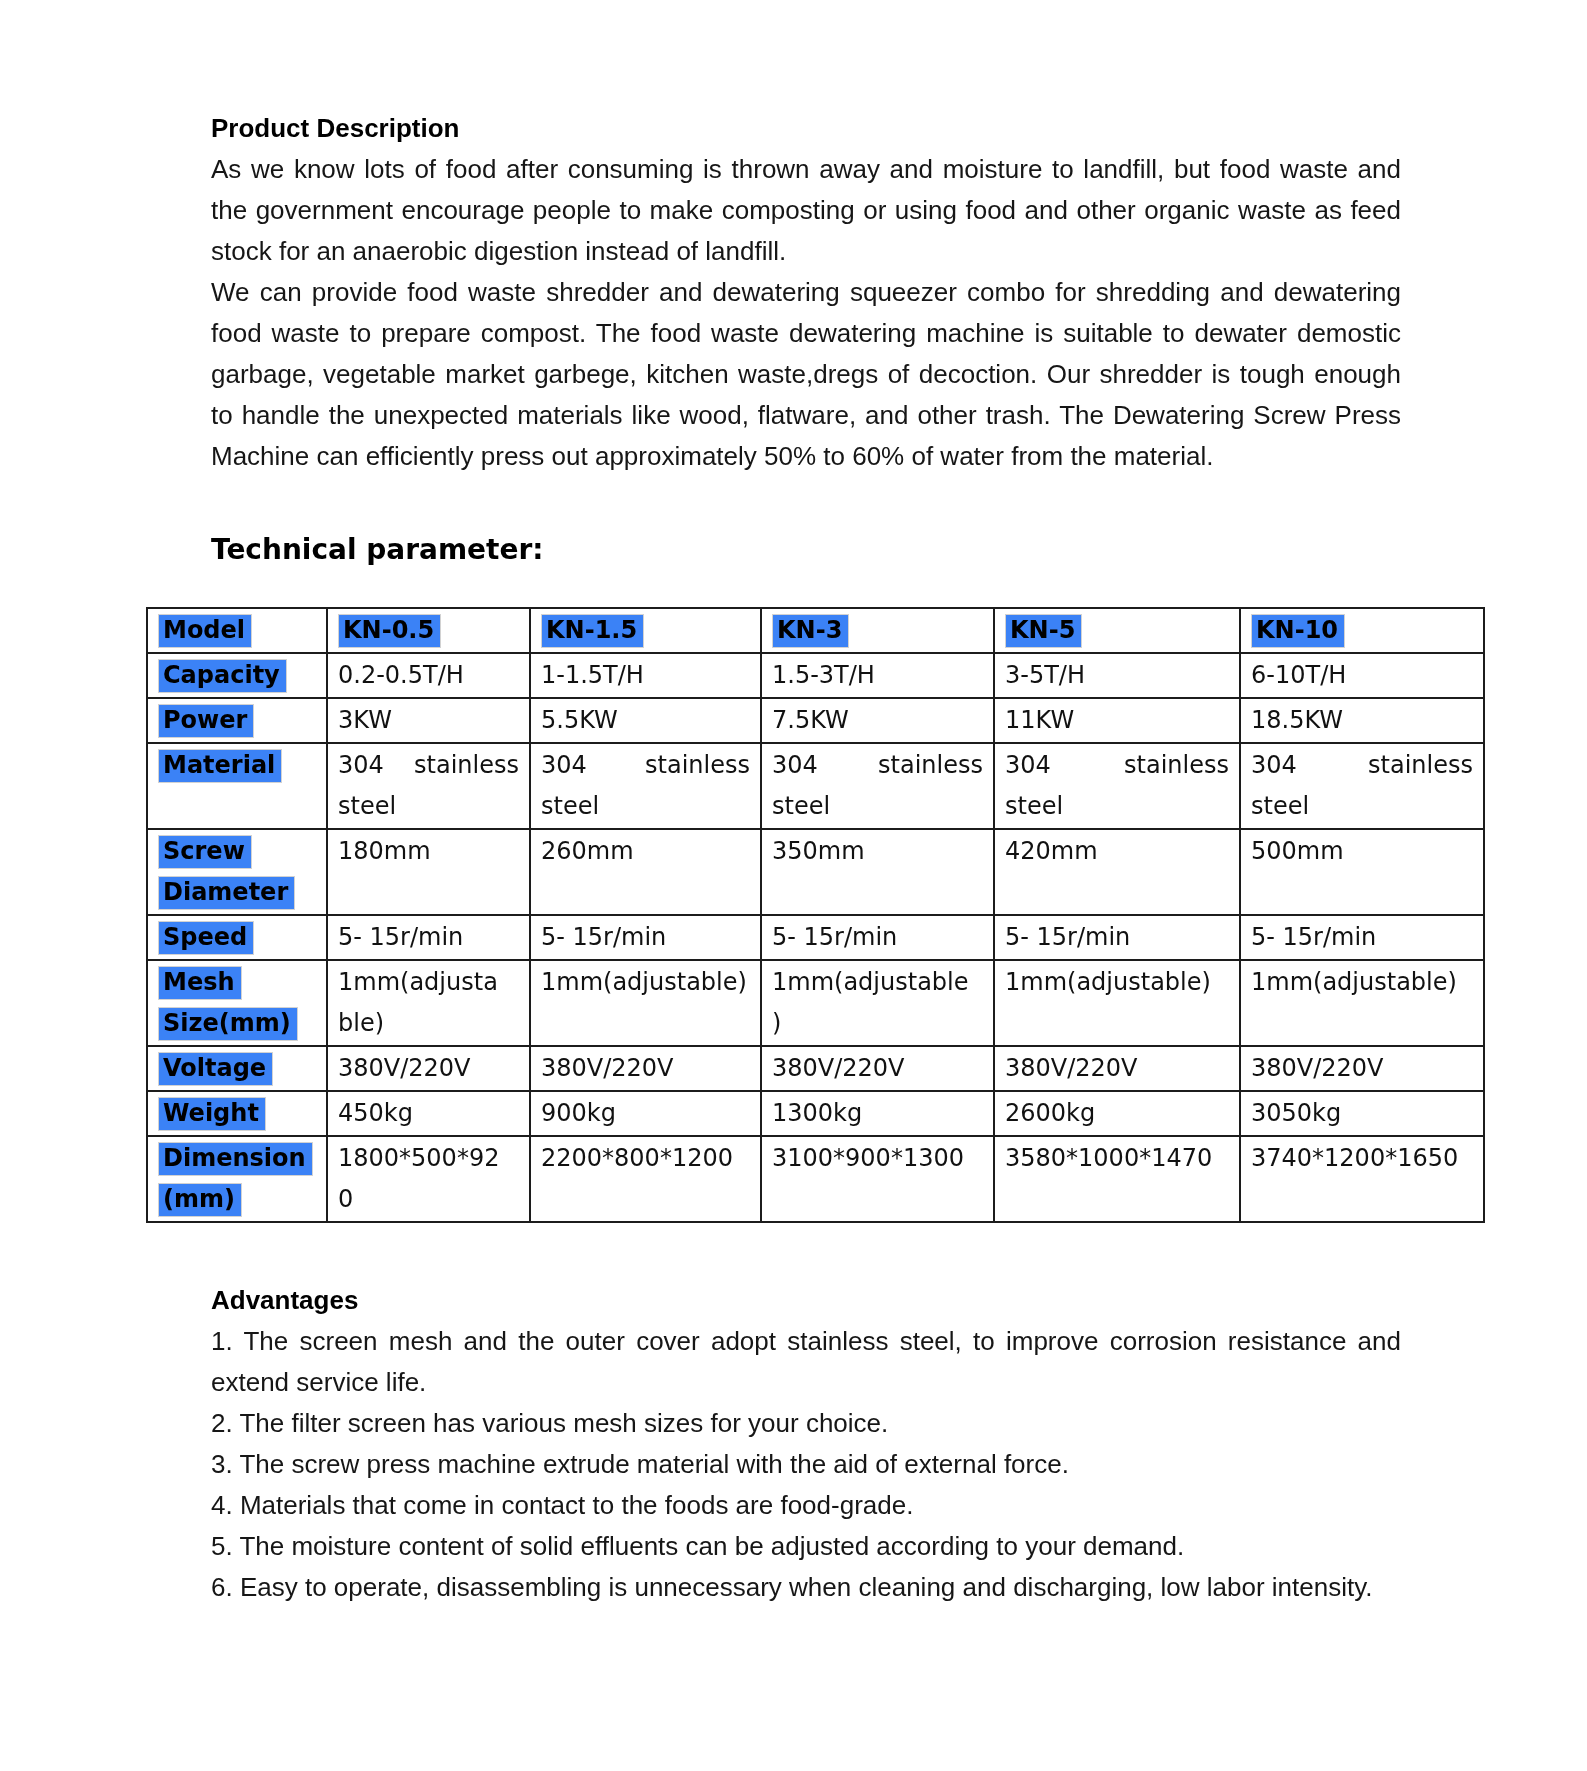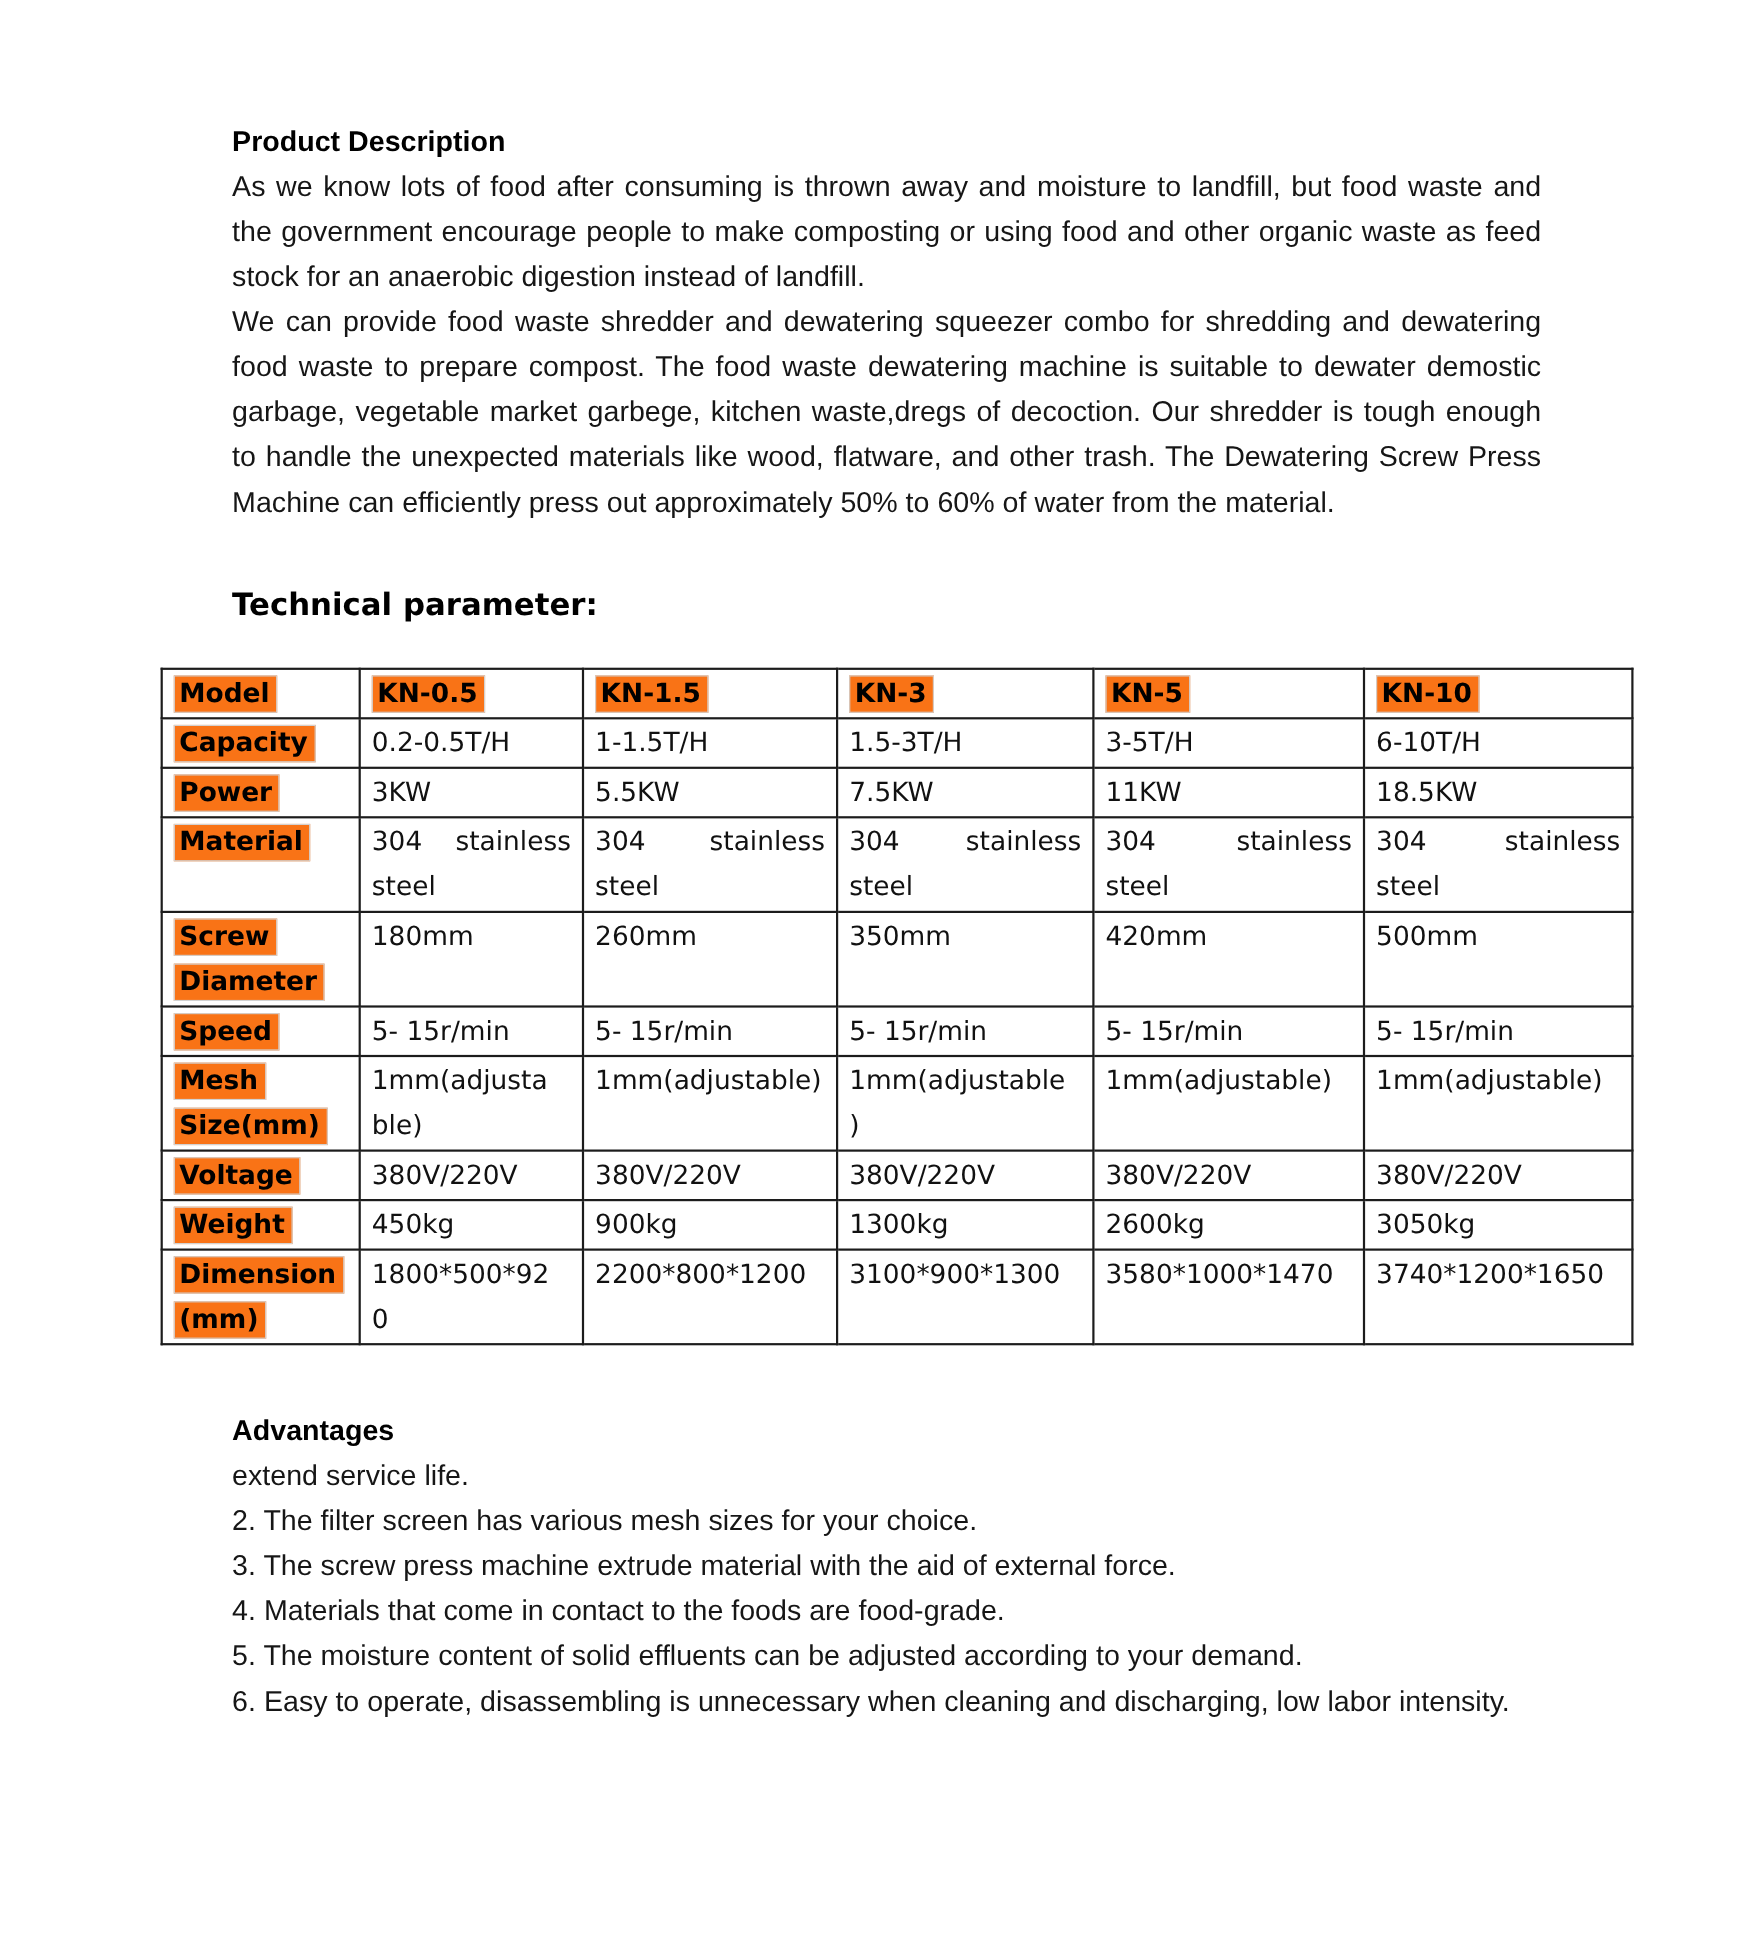--- a/index.html
+++ b/index.html
@@ -47,21 +47,21 @@
     vertical-align: top;
     padding: 1px 10px;
     text-align: left;
     font-weight: normal;
     overflow: hidden;
   }
   
   .hl {
     font-weight: bold;
     color: #000;
-    background: #f97316;
+    background: #3b82f6;
     border: 1px solid #d2d2d2;
     padding: 1px 6px 3px 4px;
     white-space: pre-line;
     box-decoration-break: clone;
     -webkit-box-decoration-break: clone;
   }
   .advantages { margin-top: 57px; }
   .adv-item { margin: 0; }
 </style>
 </head>
@@ -277,20 +277,21 @@
             <div class="bl bl-last">3740*1200*1650</div>
           </td>
         </tr>
       </tbody>
   </table>
 
   <section class="content advantages">
     <div class="heading">Advantages</div>
     <div id="advantages-list">
         <div class="adv-item">
+          <div class="bl">1. The screen mesh and the outer cover adopt stainless steel, to improve corrosion resistance and</div>
           <div class="bl bl-last">extend service life.</div>
         </div>
         <div class="adv-item">
           <div class="bl bl-last">2. The filter screen has various mesh sizes for your choice.</div>
         </div>
         <div class="adv-item">
           <div class="bl bl-last">3. The screw press machine extrude material with the aid of external force.</div>
         </div>
         <div class="adv-item">
           <div class="bl bl-last">4. Materials that come in contact to the foods are food-grade.</div>

